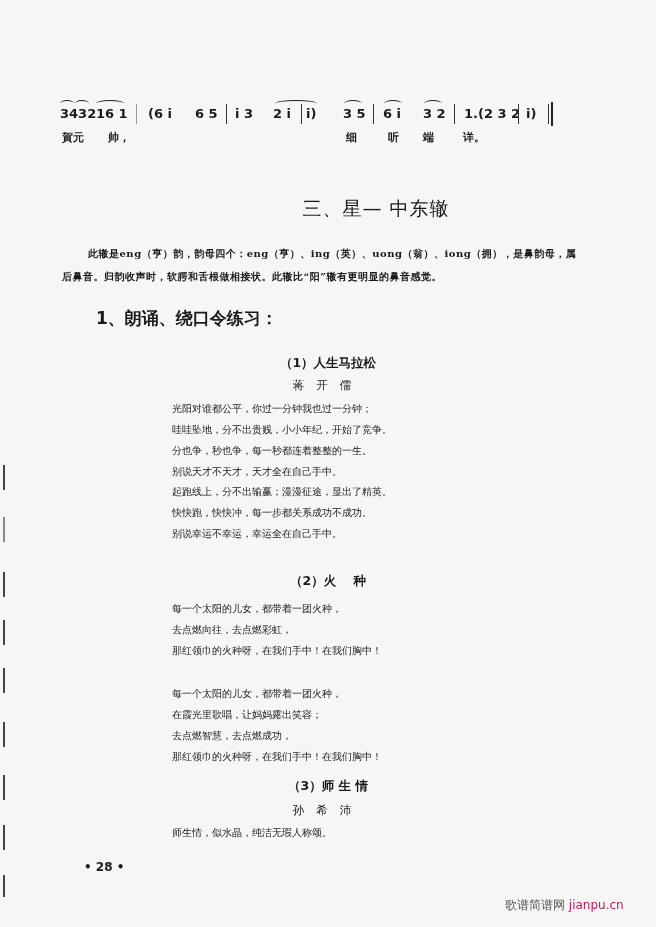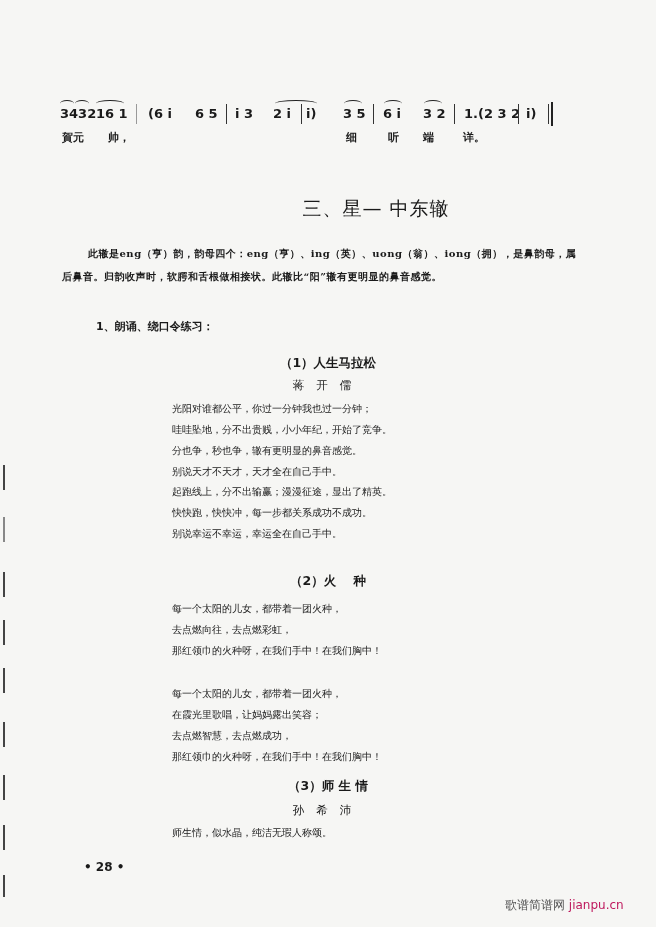--- a/index.html
+++ b/index.html
@@ -13,21 +13,21 @@
   .score { left:60px; top:100px; width:500px; height:30px; font-family:"DejaVu Sans", sans-serif; font-weight:bold; font-size:13px; white-space:nowrap; }
   .score span { position:absolute; top:6px; }
   .score .bar { position:absolute; top:4px; width:1px; height:20px; background:#333; }
   .score .dbar { position:absolute; top:2px; width:2px; height:24px; background:#222; }
   .score .arc { position:absolute; top:0px; height:6px; border-top:1.5px solid #222; border-radius:50% 50% 0 0; }
   .score .ul { }
   .lyrics { left:60px; top:130px; width:500px; font-size:11px; font-weight:bold; }
   .lyrics span { position:absolute; }
   .title { left:0; width:656px; top:196px; text-align:center; font-family:"DejaVu Sans", sans-serif; font-size:19px; letter-spacing:1px;padding-left:48px; }
   .para { left:62px; width:516px; top:242px; font-size:10px; line-height:23px; font-weight:bold; text-indent:26px; letter-spacing:0.5px; }
-  .heading1 { left:96px; top:319px; font-family:"DejaVu Sans", sans-serif; font-weight:bold; font-size:11px; }
+  .heading1 { left:96px; top:307px; font-family:"DejaVu Sans", sans-serif; font-weight:bold; font-size:17px; }
   .poem-title { left:0; width:656px; text-align:center; font-family:"DejaVu Sans", sans-serif; font-weight:bold; font-size:12.5px; }
   .author { left:0; width:656px; text-align:center; font-size:11.5px; letter-spacing:12px; }
   .poem { left:172px; font-size:10px; line-height:21px; }
   .poem div { white-space:nowrap; }
   .page-num { left:84px; top:860px; font-family:"DejaVu Sans", sans-serif; font-weight:bold; font-size:12px; }
   .watermark { left:505px; top:897px; font-size:12px; color:#555; font-family:"DejaVu Sans", sans-serif; }
   .watermark .domain { color:#be185d; }
   .edge-mark { position:absolute; width:1.5px; background:#444; left:3px; }
 </style>
 </head>
@@ -76,21 +76,21 @@
 
 <div class="abs para">此辙是eng（亨）韵，韵母四个：eng（亨）、ing（英）、uong（翁）、iong（拥），是鼻韵母，属后鼻音。归韵收声时，软腭和舌根做相接状。此辙比“阳”辙有更明显的鼻音感觉。</div>
 
 <div class="abs heading1">1、朗诵、绕口令练习：</div>
 
 <div class="abs poem-title" style="top:355px">（1）人生马拉松</div>
 <div class="abs author" style="top:378px">蒋开儒</div>
 <div class="abs poem" style="top:398px">
   <div>光阳对谁都公平，你过一分钟我也过一分钟；</div>
   <div>哇哇坠地，分不出贵贱，小小年纪，开始了竞争。</div>
-  <div>分也争，秒也争，辙有更明显的鼻音感觉。</div>
+  <div>分也争，秒也争，每一秒都连着整整的一生。</div>
   <div>别说天才不天才，天才全在自己手中。</div>
 </div>
 <div class="abs poem" style="top:481px">
   <div>起跑线上，分不出输赢；漫漫征途，显出了精英。</div>
   <div>快快跑，快快冲，每一步都关系成功不成功。</div>
   <div>别说幸运不幸运，幸运全在自己手中。</div>
 </div>
 
 <div class="abs poem-title" style="top:573px;white-space:pre">（2）火    种</div>
 <div class="abs poem" style="top:598px">

